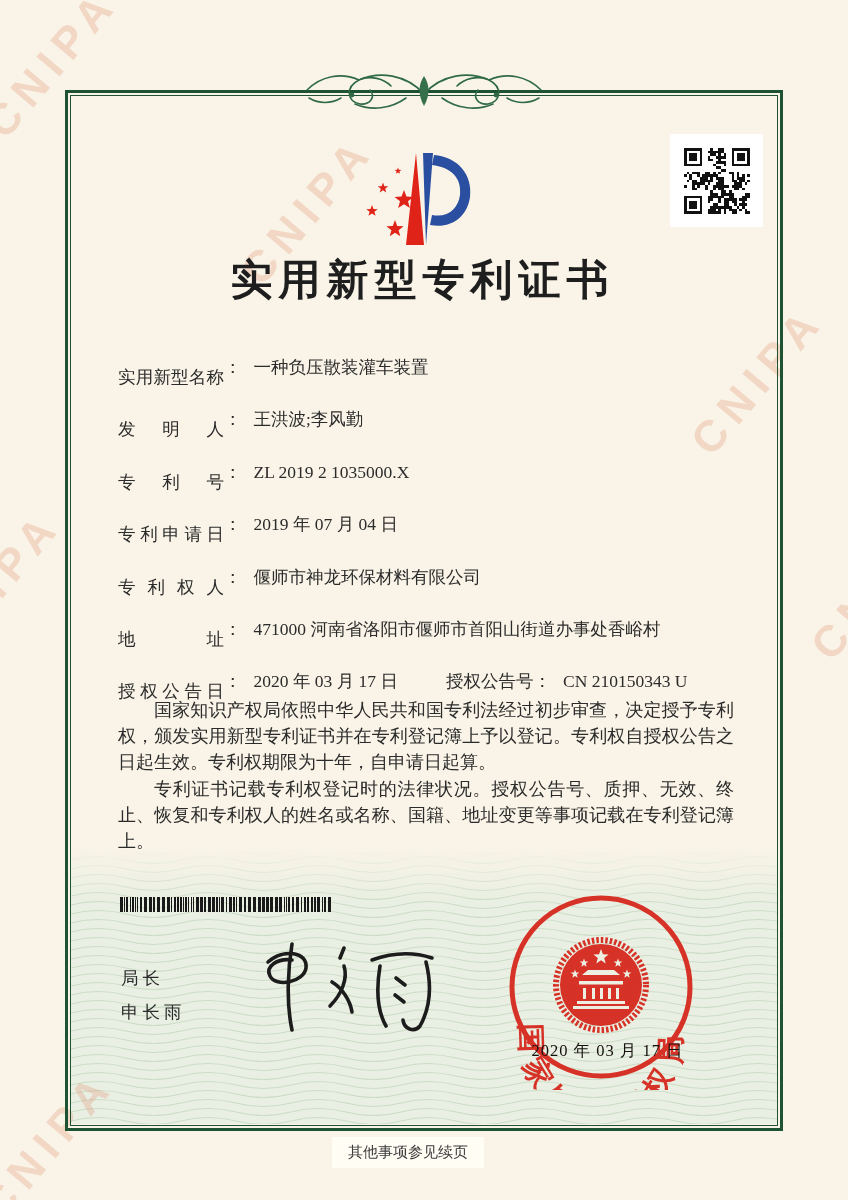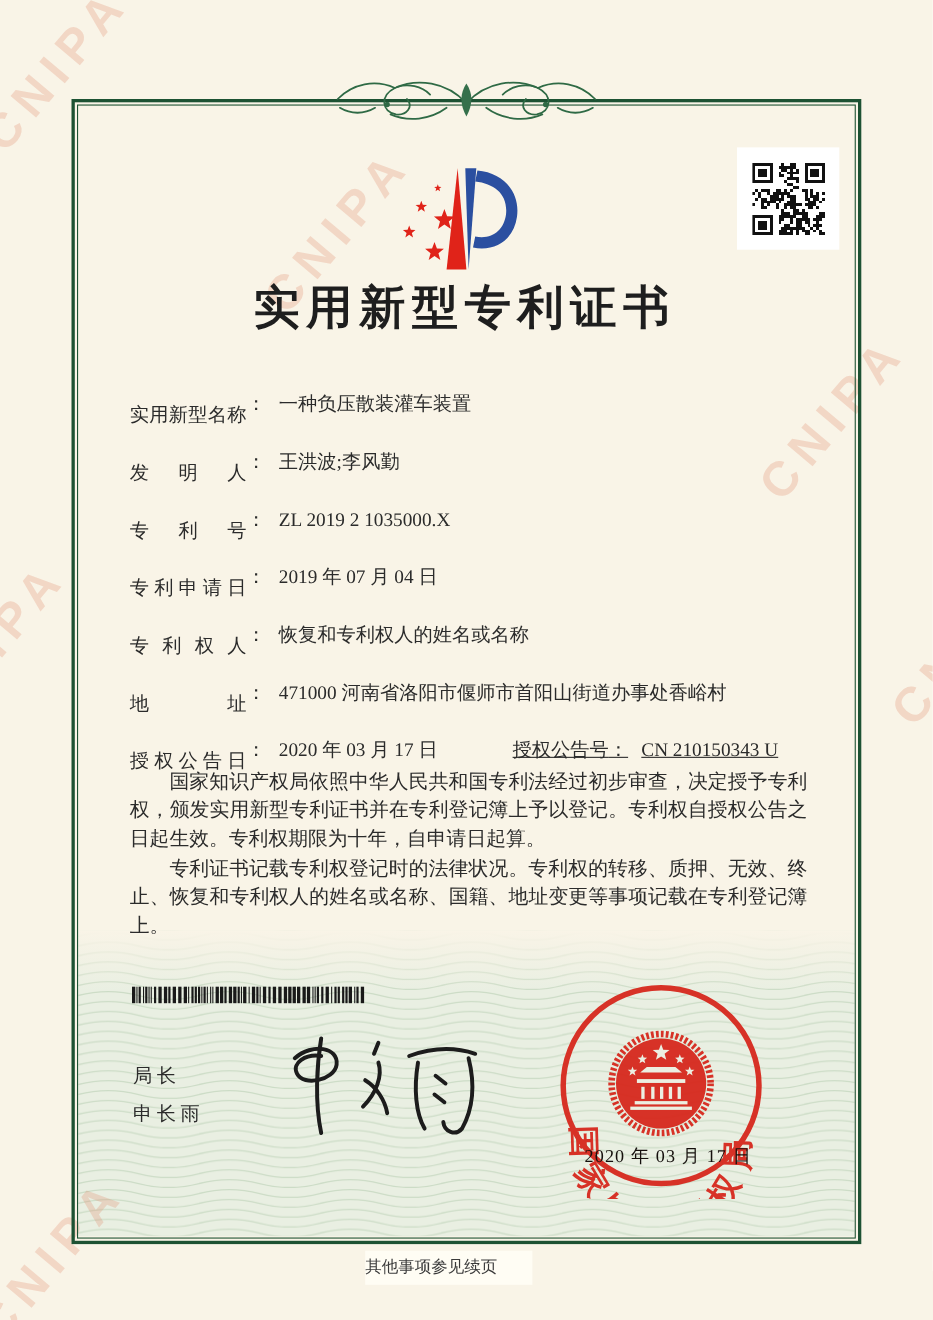--- a/index.html
+++ b/index.html
@@ -49,21 +49,21 @@
 
   .title{
     position:absolute; left:65px; top:252px; width:715px; z-index:2;
     text-align:center; font-size:42px; font-weight:bold; letter-spacing:6px; color:#1e1e1e;
   }
 
   .fields{position:absolute; left:118px; top:0; width:650px; z-index:2; font-size:17.5px;}
   .frow{position:absolute; left:0; white-space:nowrap;}
   .flabel{display:inline-block; width:106px; text-align:justify; text-align-last:justify; vertical-align:top;margin-top:10px;}
   .fvalue{margin-left:12px;text-align:center;}
-  .grant2{position:absolute; left:348px; top:0; white-space:nowrap;text-decoration:underline;}
+  .grant2{position:absolute; left:328px; top:0; white-space:nowrap;}
 
   .paras{
     position:absolute; left:118px; top:697px; width:616px; z-index:2;
     font-size:18px; line-height:26.2px; text-align:justify;
   }
   .paras p{margin:0; text-indent:2em;}
 
   .barcode{position:absolute; left:120px; top:897px; width:218px; height:15px; z-index:2; display:flex; align-items:stretch;}
   .barcode div{background:#191919;}
 
@@ -73,21 +73,21 @@
 
   .seal{position:absolute; left:503px; top:890px; z-index:2; opacity:0.95;}
   .seal-date{
     position:absolute; left:515px; top:1040px; width:185px; z-index:3;
     text-align:center; font-size:16.5px; color:#15100d; letter-spacing:1px;
   }
 
   .page-footer{position:absolute; left:65px; top:1095px; width:715px; text-align:center; font-size:14.5px; z-index:2; letter-spacing:1px;}
   .note-box{
     position:absolute; left:332px; top:1137px; width:152px; height:31px; z-index:2;
-    background:#fffdf4; line-height:31px; font-size:15px; color:#3a3a3a;
+    background:#fffdf4; text-align:center; line-height:31px; font-size:15px; color:#3a3a3a;
   }
 </style>
 </head>
 <body>
 
 <div class="page">
 
   <span class="wm wm1">CNIPA</span>
   <span class="wm wm2">CNIPA</span>
   <span class="wm wm3">CNIPA</span>
@@ -362,36 +362,36 @@
     <div class="frow" style="top:407px">
       <span class="flabel">发明人</span><span>：</span><span class="fvalue">王洪波;李风勤</span>
     </div>
     <div class="frow" style="top:460px">
       <span class="flabel">专利号</span><span>：</span><span class="fvalue">ZL 2019 2 1035000.X</span>
     </div>
     <div class="frow" style="top:512px">
       <span class="flabel">专利申请日</span><span>：</span><span class="fvalue">2019 年 07 月 04 日</span>
     </div>
     <div class="frow" style="top:565px">
-      <span class="flabel">专利权人</span><span>：</span><span class="fvalue">恢复和专利权人的姓名或名称</span>
+      <span class="flabel">专利权人</span><span>：</span><span class="fvalue">偃师市神龙环保材料有限公司</span>
     </div>
     <div class="frow" style="top:617px">
       <span class="flabel">地址</span><span>：</span><span class="fvalue">471000 河南省洛阳市偃师市首阳山街道办事处香峪村</span>
     </div>
     <div class="frow" style="top:669px">
       <span class="flabel">授权公告日</span><span>：</span><span class="fvalue">2020 年 03 月 17 日</span>
       <span class="grant2">
         <span>授权公告号</span><span>：</span><span class="fvalue">CN 210150343 U</span>
       </span>
     </div>
   </div>
 
   <div class="paras">
     <p>国家知识产权局依照中华人民共和国专利法经过初步审查，决定授予专利权，颁发实用新型专利证书并在专利登记簿上予以登记。专利权自授权公告之日起生效。专利权期限为十年，自申请日起算。</p>
-    <p>专利证书记载专利权登记时的法律状况。专利权的转移、质押、无效、终止、恢复和专利权人的姓名或名称、国籍、地址变更等事项记载在专利登记簿上。</p>
+    <p>专利证书记载专利权登记时的法律状况。授权公告号、质押、无效、终止、恢复和专利权人的姓名或名称、国籍、地址变更等事项记载在专利登记簿上。</p>
   </div>
 
   <div class="barcode" id="barcode">
       <div style="width: 3px; margin-right: 1px;"></div>
       <div style="width: 1px; margin-right: 1px;"></div>
       <div style="width: 2px; margin-right: 2px;"></div>
       <div style="width: 1px; margin-right: 1px;"></div>
       <div style="width: 2px; margin-right: 1px;"></div>
       <div style="width: 1px; margin-right: 1px;"></div>
       <div style="width: 1px; margin-right: 2px;"></div>

